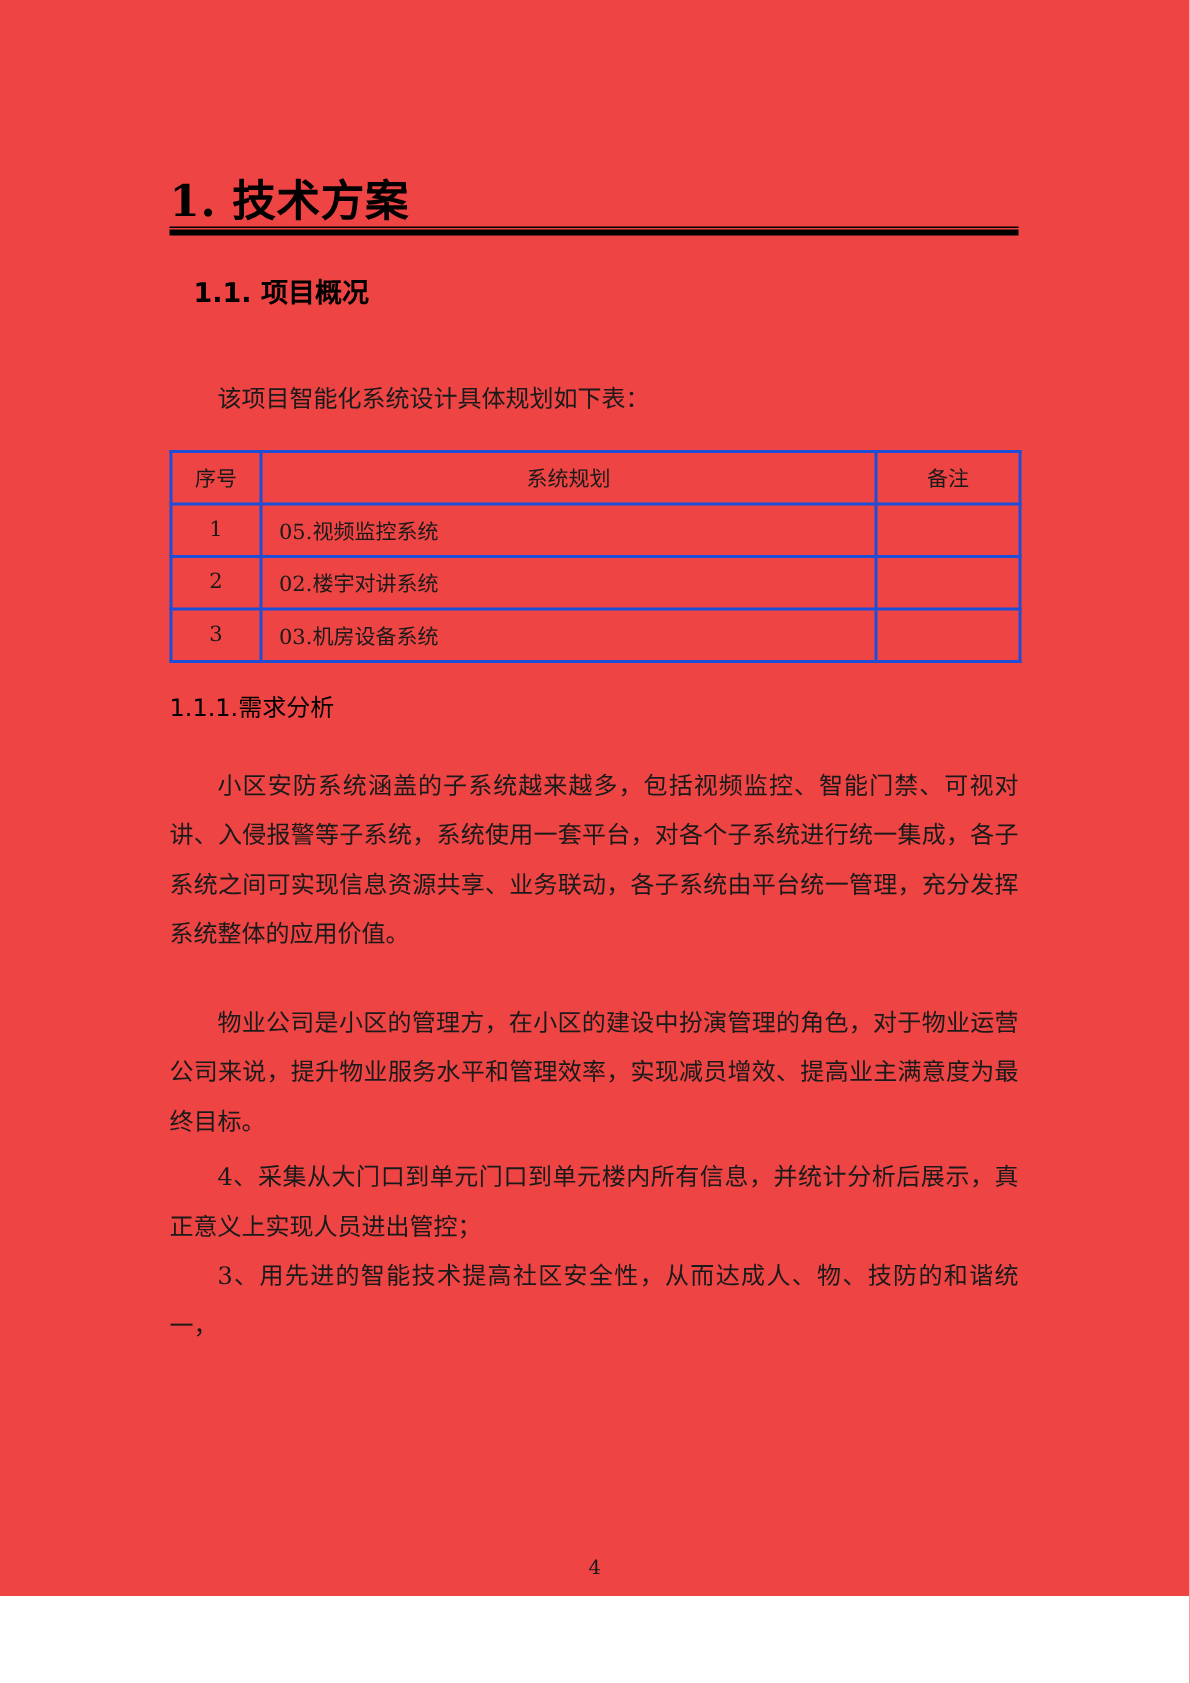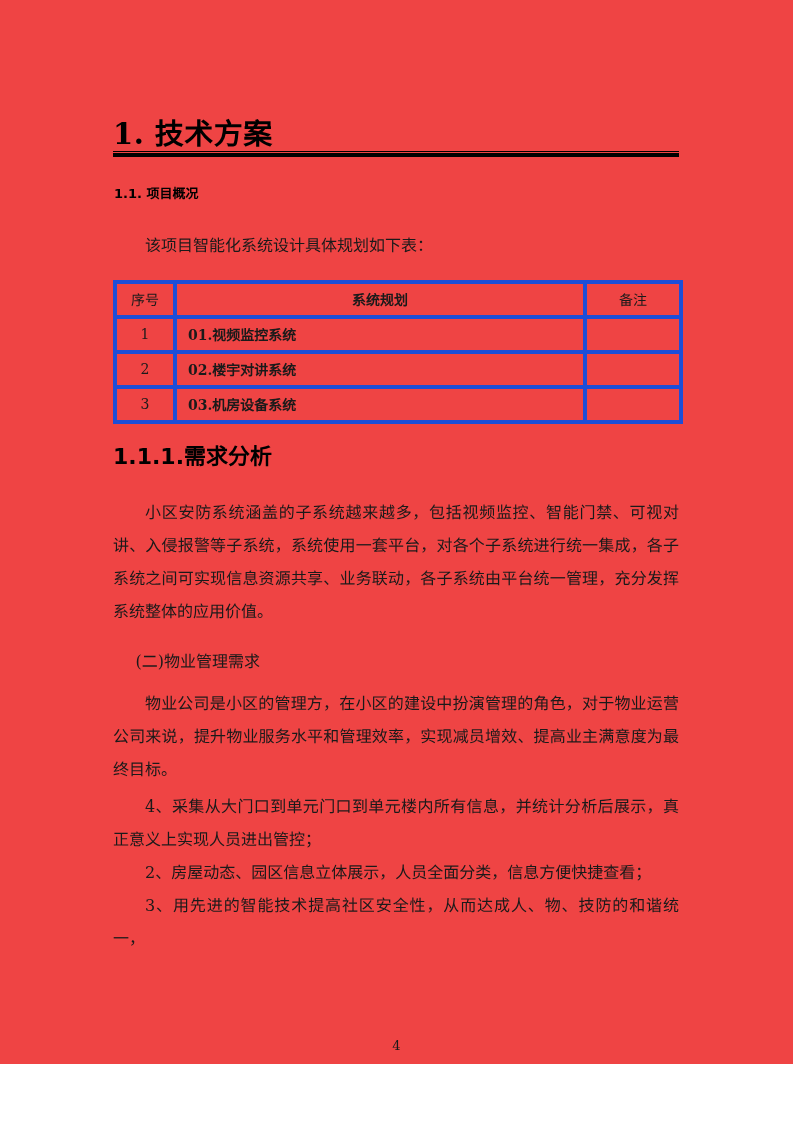--- a/index.html
+++ b/index.html
@@ -48,30 +48,30 @@
   }
   .h1-rule-thick {
     height: 4px;
     background: #000;
     margin-top: 1px;
   }
 
   .h2 {
     font-family: "DejaVu Sans", "Liberation Sans", sans-serif;
     font-weight: bold;
-    font-size: 13px;
+    font-size: 18px;
     line-height: 1.2;
-    margin: 1px;
-    padding-top: 28px;
+    margin: 16px;
+    padding-top: 12px;
     color: #000;
   }
   .h3 {
     font-family: "DejaVu Sans", "Liberation Sans", sans-serif;
-    font-weight: bold;
-    font-size: 22px;
+    font-weight: normal;
+    font-size: 16px;
     line-height: 1.2;
     margin: 0;
     padding-top: 20px;
     color: #000;
   }
 
   
   .para {
     font-family: "DejaVu Serif", "Liberation Serif", serif;
     font-size: 16px;
@@ -96,30 +96,30 @@
   .tbl-wrap {
     padding-top: 18px;
   }
   table.plan {
     border-collapse: collapse;
     width: 566px;
     table-layout: fixed;
     font-family: "DejaVu Serif", "Liberation Serif", serif;
   }
   table.plan td, table.plan th {
-    border: 4px solid #1d4ed8;
+    border: 2px solid #1d4ed8;
     font-weight: normal;
     font-size: 14px;
     color: #1a1a1a;
     height: 35px;
     padding: 0 6px;
     box-sizing: border-box;
   }
   table.plan .c-no    { width: 60px;  text-align: center; }
-  table.plan .c-sys   { width: 410px; font-weight: bold; }
+  table.plan .c-sys   { width: 410px; }
   table.plan .c-note  { width: 96px;  text-align: center; }
   table.plan thead td { text-align: center; }
   table.plan tbody td.c-sys { text-align: left; padding-left: 11px; }
   table.plan tbody td.c-no  { text-align: center; }
 
   
   .footer {
     position: absolute;
     left: 0;
     top: 1038px;
@@ -155,21 +155,21 @@
         <thead>
           <tr>
             <td class="c-no">序号</td>
             <td class="c-sys">系统规划</td>
             <td class="c-note">备注</td>
           </tr>
         </thead>
         <tbody>
           <tr>
             <td class="c-no">1</td>
-            <td class="c-sys">01.视频监控系统</td>
+            <td class="c-sys">05.视频监控系统</td>
             <td class="c-note"></td>
           </tr>
           <tr>
             <td class="c-no">2</td>
             <td class="c-sys">02.楼宇对讲系统</td>
             <td class="c-note"></td>
           </tr>
           <tr>
             <td class="c-no">3</td>
             <td class="c-sys">03.机房设备系统</td>
@@ -183,30 +183,28 @@
 
     <div class="gap-md"></div>
 
 
     <div class="gap-sm"></div>
 
     <p class="para indent">小区安防系统涵盖的子系统越来越多，包括视频监控、智能门禁、可视对讲、入侵报警等子系统，系统使用一套平台，对各个子系统进行统一集成，各子系统之间可实现信息资源共享、业务联动，各子系统由平台统一管理，充分发挥系统整体的应用价值。</p>
 
     <div class="gap-md"></div>
 
-    <p class="para indent-sm">(二)物业管理需求</p>
 
     <div class="gap-sm"></div>
 
     <p class="para indent">物业公司是小区的管理方，在小区的建设中扮演管理的角色，对于物业运营公司来说，提升物业服务水平和管理效率，实现减员增效、提高业主满意度为最终目标。</p>
 
     <div class="gap-xs"></div>
 
     <p class="para indent">4、采集从大门口到单元门口到单元楼内所有信息，并统计分析后展示，真正意义上实现人员进出管控；</p>
-    <p class="para indent">2、房屋动态、园区信息立体展示，人员全面分类，信息方便快捷查看；</p>
     <p class="para indent">3、用先进的智能技术提高社区安全性，从而达成人、物、技防的和谐统一，</p>
 
   </div>
 
   <div class="footer">
     <span>4</span>
   </div>
 </div>
 
 </body></html>

